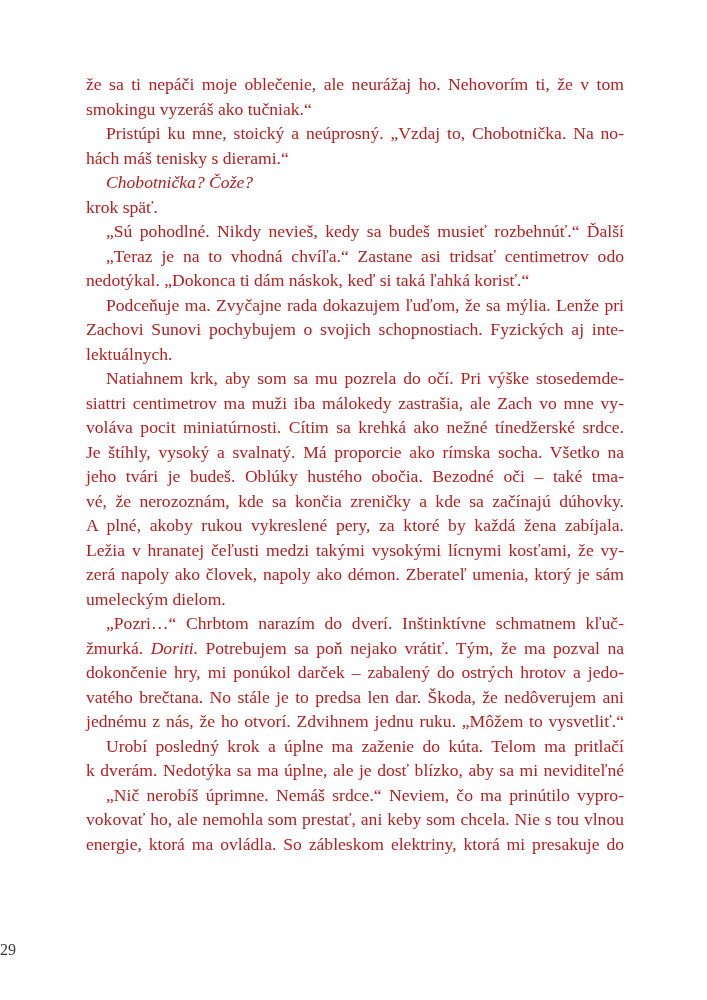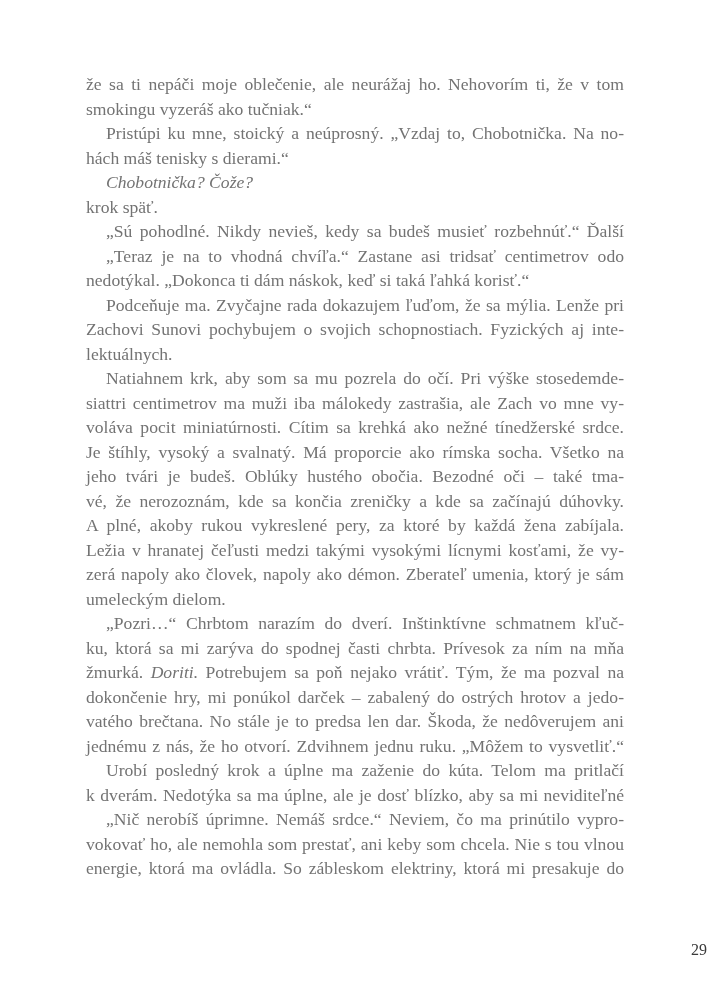--- a/index.html
+++ b/index.html
@@ -1,30 +1,30 @@
 <!DOCTYPE html>
 <html><head>
 <meta charset="utf-8">
 <style>
   html, body { margin: 0; padding: 0; background: #ffffff; }
   body { width: 707px; height: 1000px; position: relative; overflow: hidden; }
   .page {
     position: absolute; left: 86px; top: 72px; width: 538px;
     font-family: "Liberation Serif", "DejaVu Serif", serif;
-    font-size: 17.6px; line-height: 24.5px; color: #737373;
+    font-size: 17.6px; line-height: 24.5px; color: #b91c1c;
   }
   .line {
     display: block; height: 24.5px; white-space: nowrap;
     text-align: justify; text-align-last: justify;
   }
   .line.last { text-align-last: left; }
   .line.indent { padding-left: 20px; }
   .line.italic { font-style: italic; }
   .page-number {
-    position: absolute; top: 941px; left: 0; width: 707px; text-align: right;
+    position: absolute; top: 941px; left: 0; width: 707px; text-align: left;
     font-family: "Liberation Serif", "DejaVu Serif", serif;
     font-size: 16px; color: #3a3a3a;
   }
 </style>
 </head>
 <body>
 
 <div class="page" id="page-body">
     <span class="line">že sa ti nepáči moje oblečenie, ale neurážaj ho. Nehovorím ti, že v tom</span>
     <span class="line last">smokingu vyzeráš ako tučniak.“</span>
@@ -42,21 +42,20 @@
     <span class="line">siattri centimetrov ma muži iba málokedy zastrašia, ale Zach vo mne vy-</span>
     <span class="line">voláva pocit miniatúrnosti. Cítim sa krehká ako nežné tínedžerské srdce.</span>
     <span class="line">Je štíhly, vysoký a svalnatý. Má proporcie ako rímska socha. Všetko na</span>
     <span class="line">jeho tvári je budeš. Oblúky hustého obočia. Bezodné oči – také tma-</span>
     <span class="line">vé, že nerozoznám, kde sa končia zreničky a kde sa začínajú dúhovky.</span>
     <span class="line">A plné, akoby rukou vykreslené pery, za ktoré by každá žena zabíjala.</span>
     <span class="line">Ležia v hranatej čeľusti medzi takými vysokými lícnymi kosťami, že vy-</span>
     <span class="line">zerá napoly ako človek, napoly ako démon. Zberateľ umenia, ktorý je sám</span>
     <span class="line last">umeleckým dielom.</span>
     <span class="line indent">„Pozri…“ Chrbtom narazím do dverí. Inštinktívne schmatnem kľuč-</span>
-    <span class="line">ku, ktorá sa mi zarýva do spodnej časti chrbta. Prívesok za ním na mňa</span>
     <span class="line">žmurká. <em>Doriti.</em> Potrebujem sa poň nejako vrátiť. Tým, že ma pozval na</span>
     <span class="line">dokončenie hry, mi ponúkol darček – zabalený do ostrých hrotov a jedo-</span>
     <span class="line">vatého brečtana. No stále je to predsa len dar. Škoda, že nedôverujem ani</span>
     <span class="line">jednému z nás, že ho otvorí. Zdvihnem jednu ruku. „Môžem to vysvetliť.“</span>
     <span class="line indent">Urobí posledný krok a úplne ma zaženie do kúta. Telom ma pritlačí</span>
     <span class="line">k dverám. Nedotýka sa ma úplne, ale je dosť blízko, aby sa mi neviditeľné</span>
     <span class="line indent">„Nič nerobíš úprimne. Nemáš srdce.“ Neviem, čo ma prinútilo vypro-</span>
     <span class="line">vokovať ho, ale nemohla som prestať, ani keby som chcela. Nie s tou vlnou</span>
     <span class="line">energie, ktorá ma ovládla. So zábleskom elektriny, ktorá mi presakuje do</span>
   </div>

